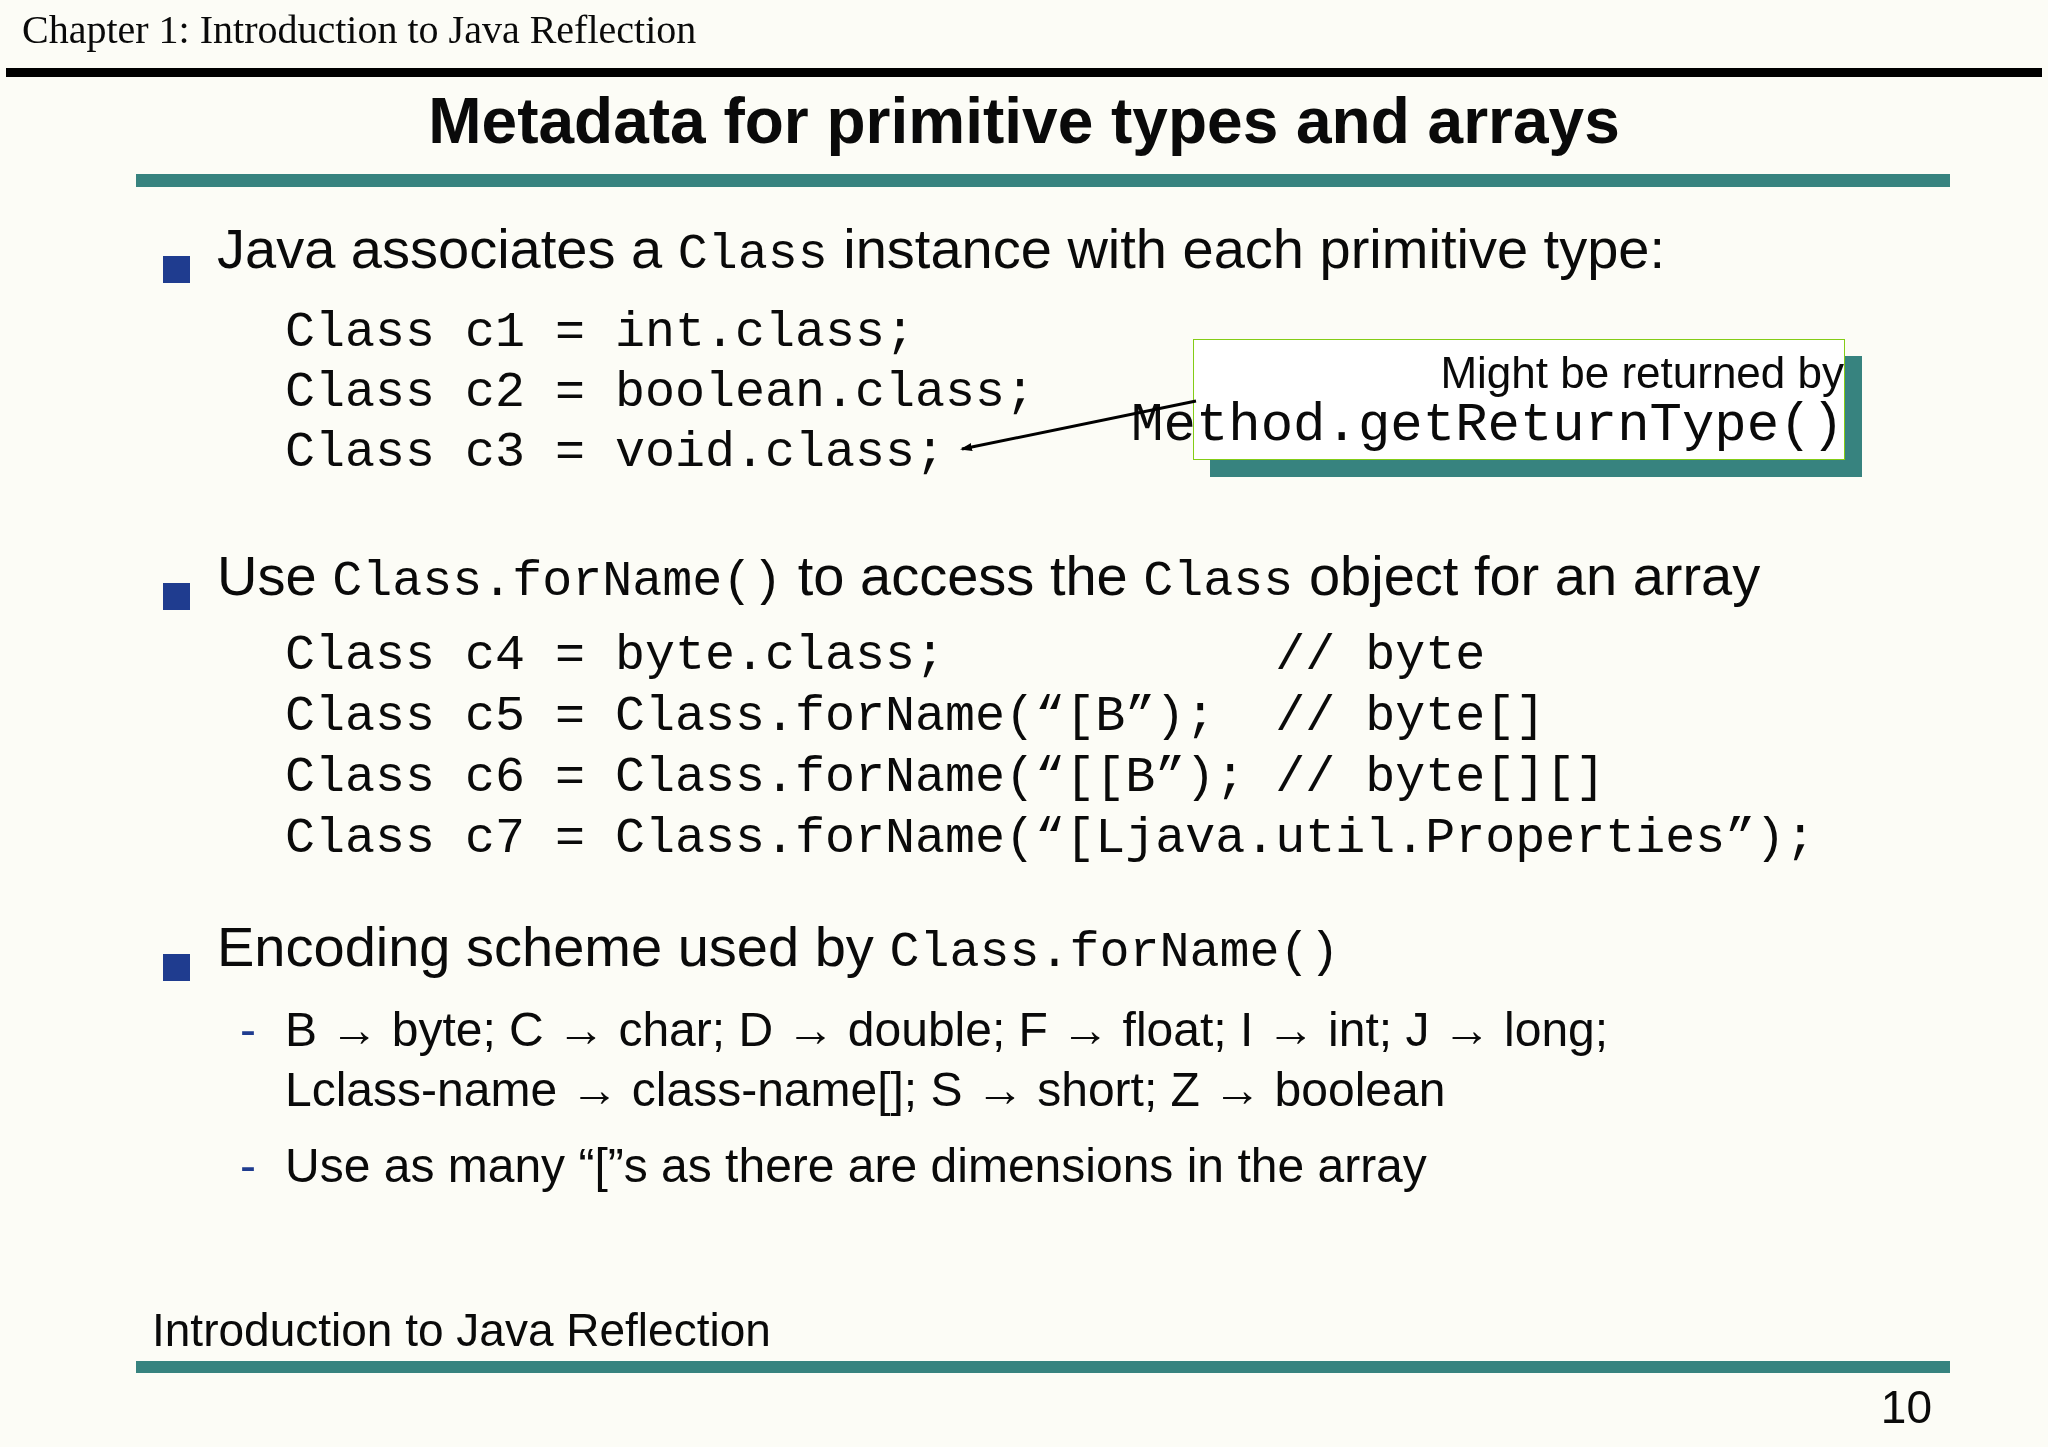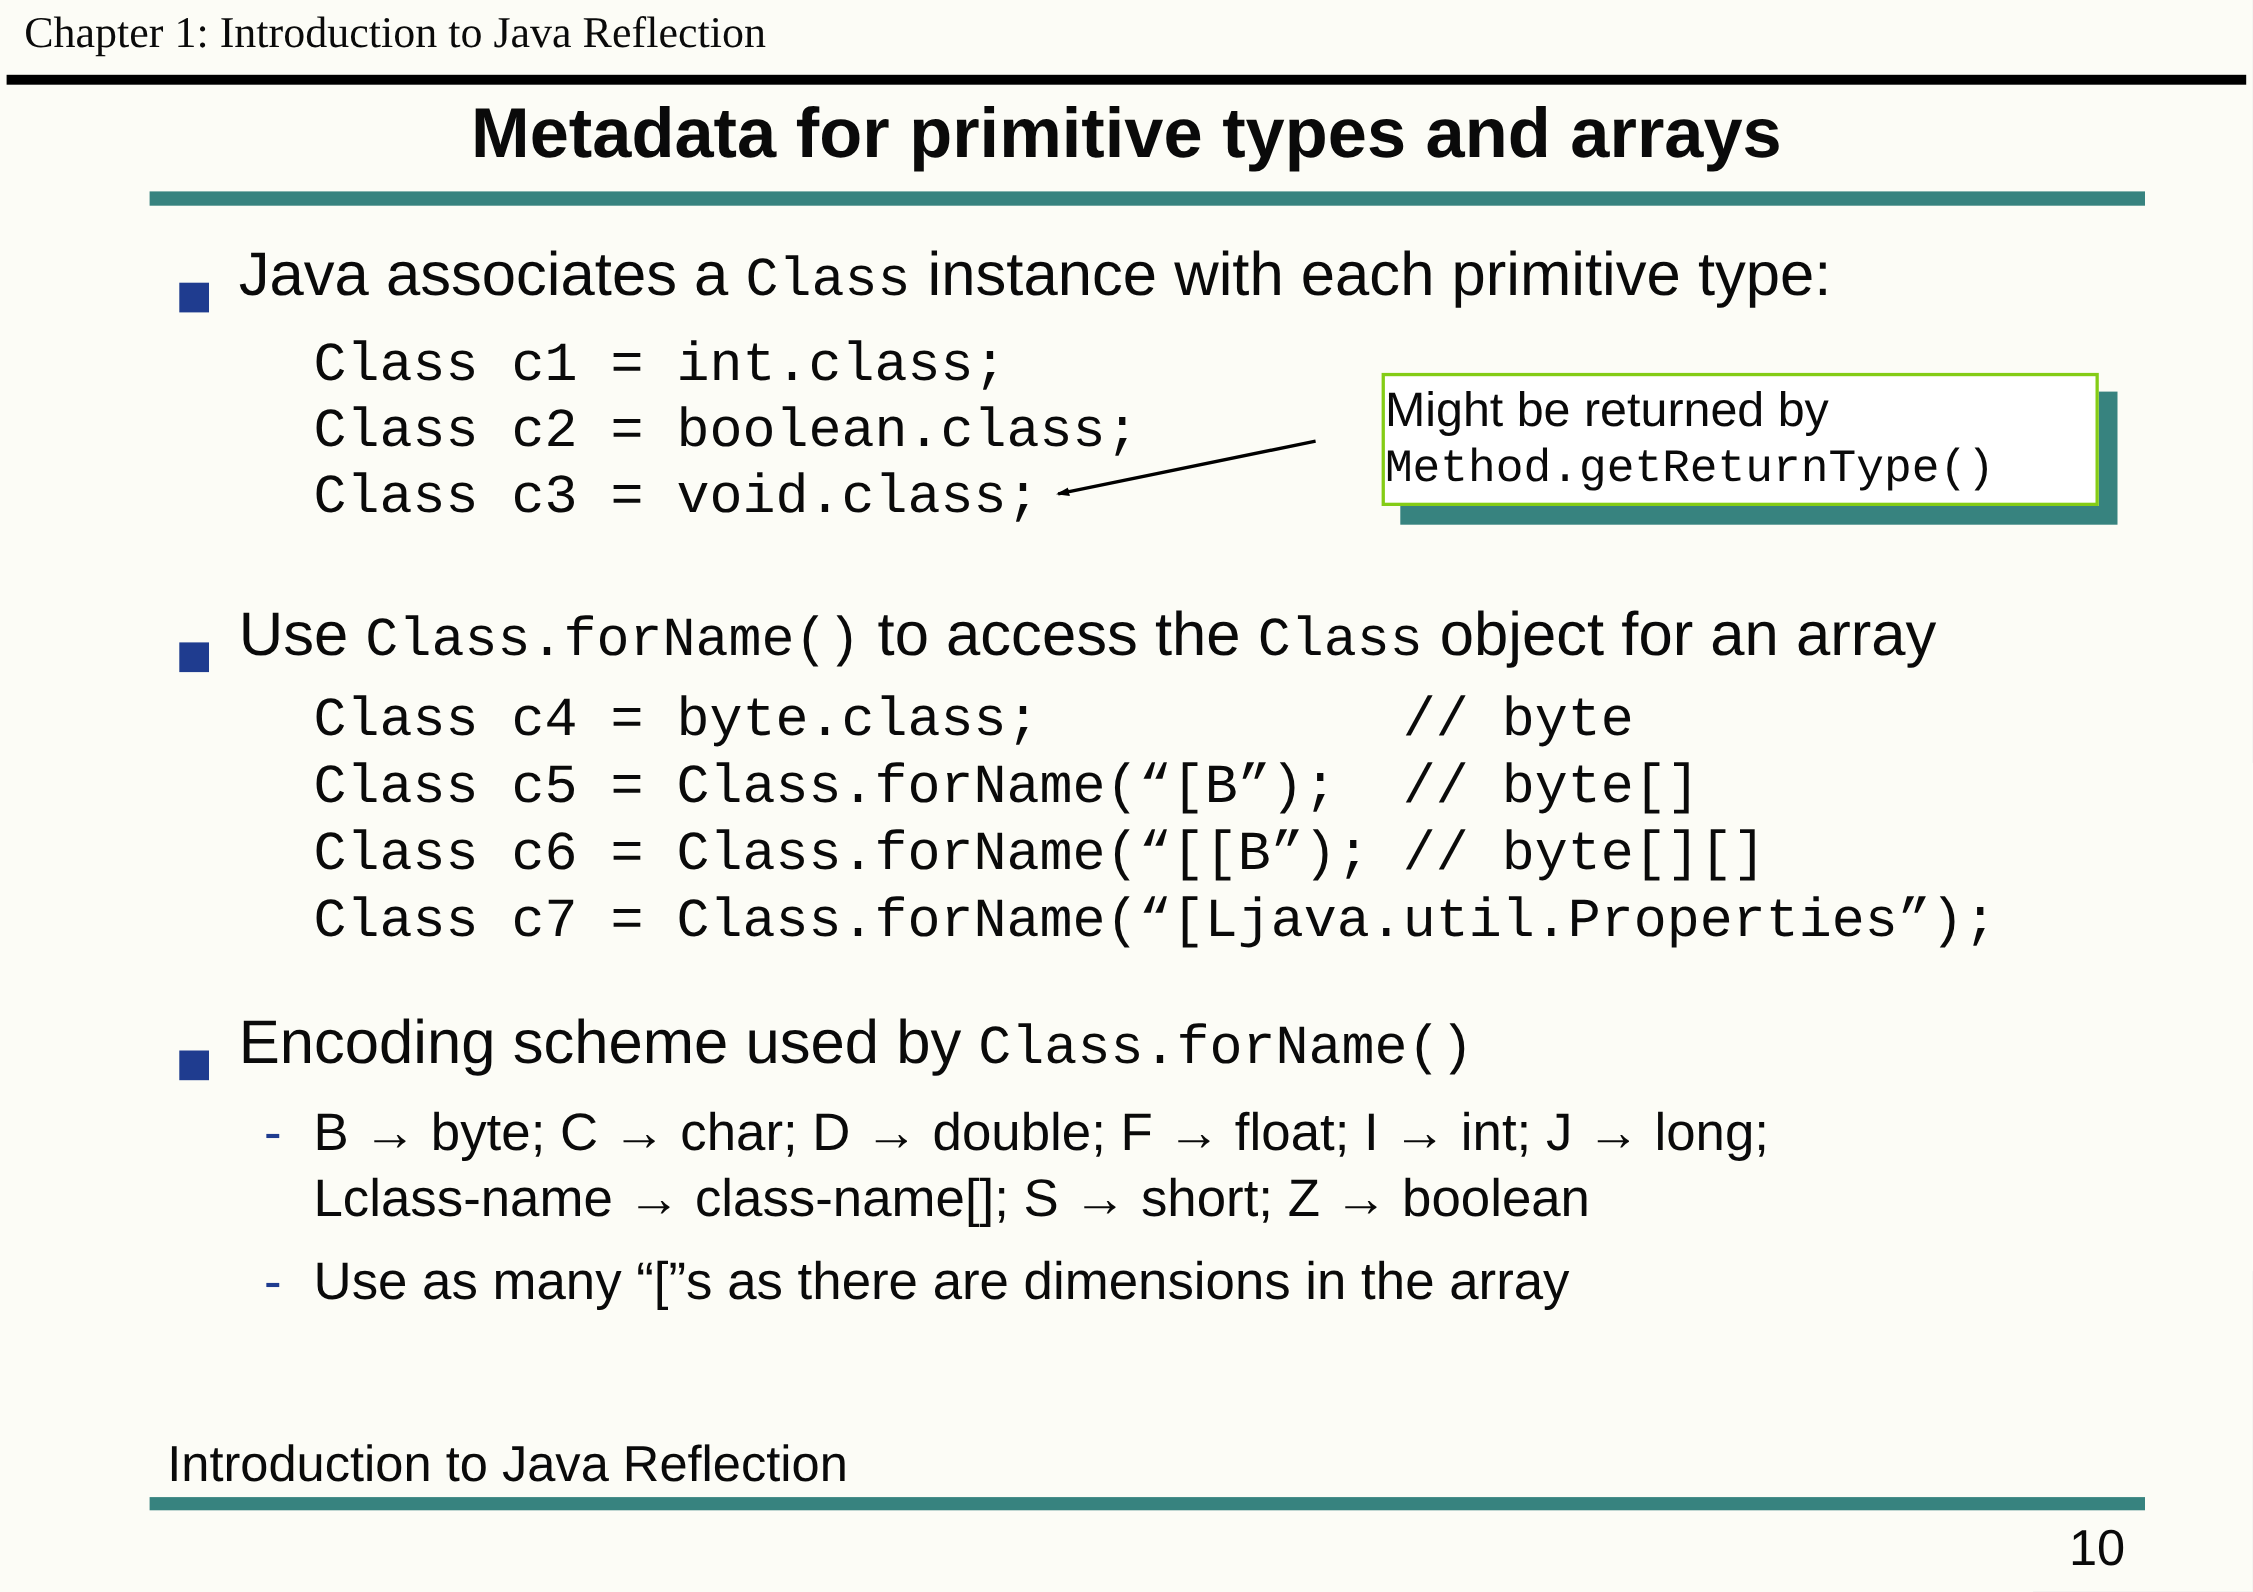--- a/index.html
+++ b/index.html
@@ -23,27 +23,27 @@
 
   .bullet { position:absolute; left:163px; display:flex; align-items:flex-end; gap:27px; font-size:56px; white-space:nowrap; }
   .sq { width:27px; height:27px; background:#1F3C8F; flex:none; }
   .mono { font-family:"Liberation Mono", monospace; font-size:50px; }
 
   .code { position:absolute; left:285px; margin:0; font-family:"Liberation Mono", monospace; font-size:50px; line-height:60px; white-space:pre; }
   #code1 { top:303px; }
   #code2 { top:625px; line-height:61px; }
 
   .callout {
-    position:absolute; left:1256px; top:339px; width:652px; height:121px;
-    box-sizing:border-box; background:#ffffff; border:3px solid #84cc16;
+    position:absolute; left:1193px; top:339px; width:652px; height:121px;
+    box-sizing:border-box; background:#ffffff; border:1px solid #84cc16;
     box-shadow:17px 17px 0 0 #37837F;
-    display:flex; flex-direction:column; align-items:flex-start; justify-content:center;
+    display:flex; flex-direction:column; align-items:flex-end; justify-content:center;
   }
   .callout .l1 { font-size:44px; line-height:52px; }
-  .callout .l2 { font-family:"Liberation Mono", monospace; font-size:42px; line-height:54px; }
+  .callout .l2 { font-family:"Liberation Mono", monospace; font-size:54px; line-height:54px; }
 
   .arrow-svg { position:absolute; left:930px; top:385px; }
 
   .sub { position:absolute; left:240px; display:flex; font-size:48px; line-height:60px; }
   .sub .dash { width:45px; flex:none; color:#1F3C8F; }
   #sub1 { top:1000px; }
   #sub2 { top:1136px; }
 
   .fleft { position:absolute; left:152px; top:1303px; font-size:46px; }
   .fpage { position:absolute; right:116px; top:1380px; font-size:46px; }

